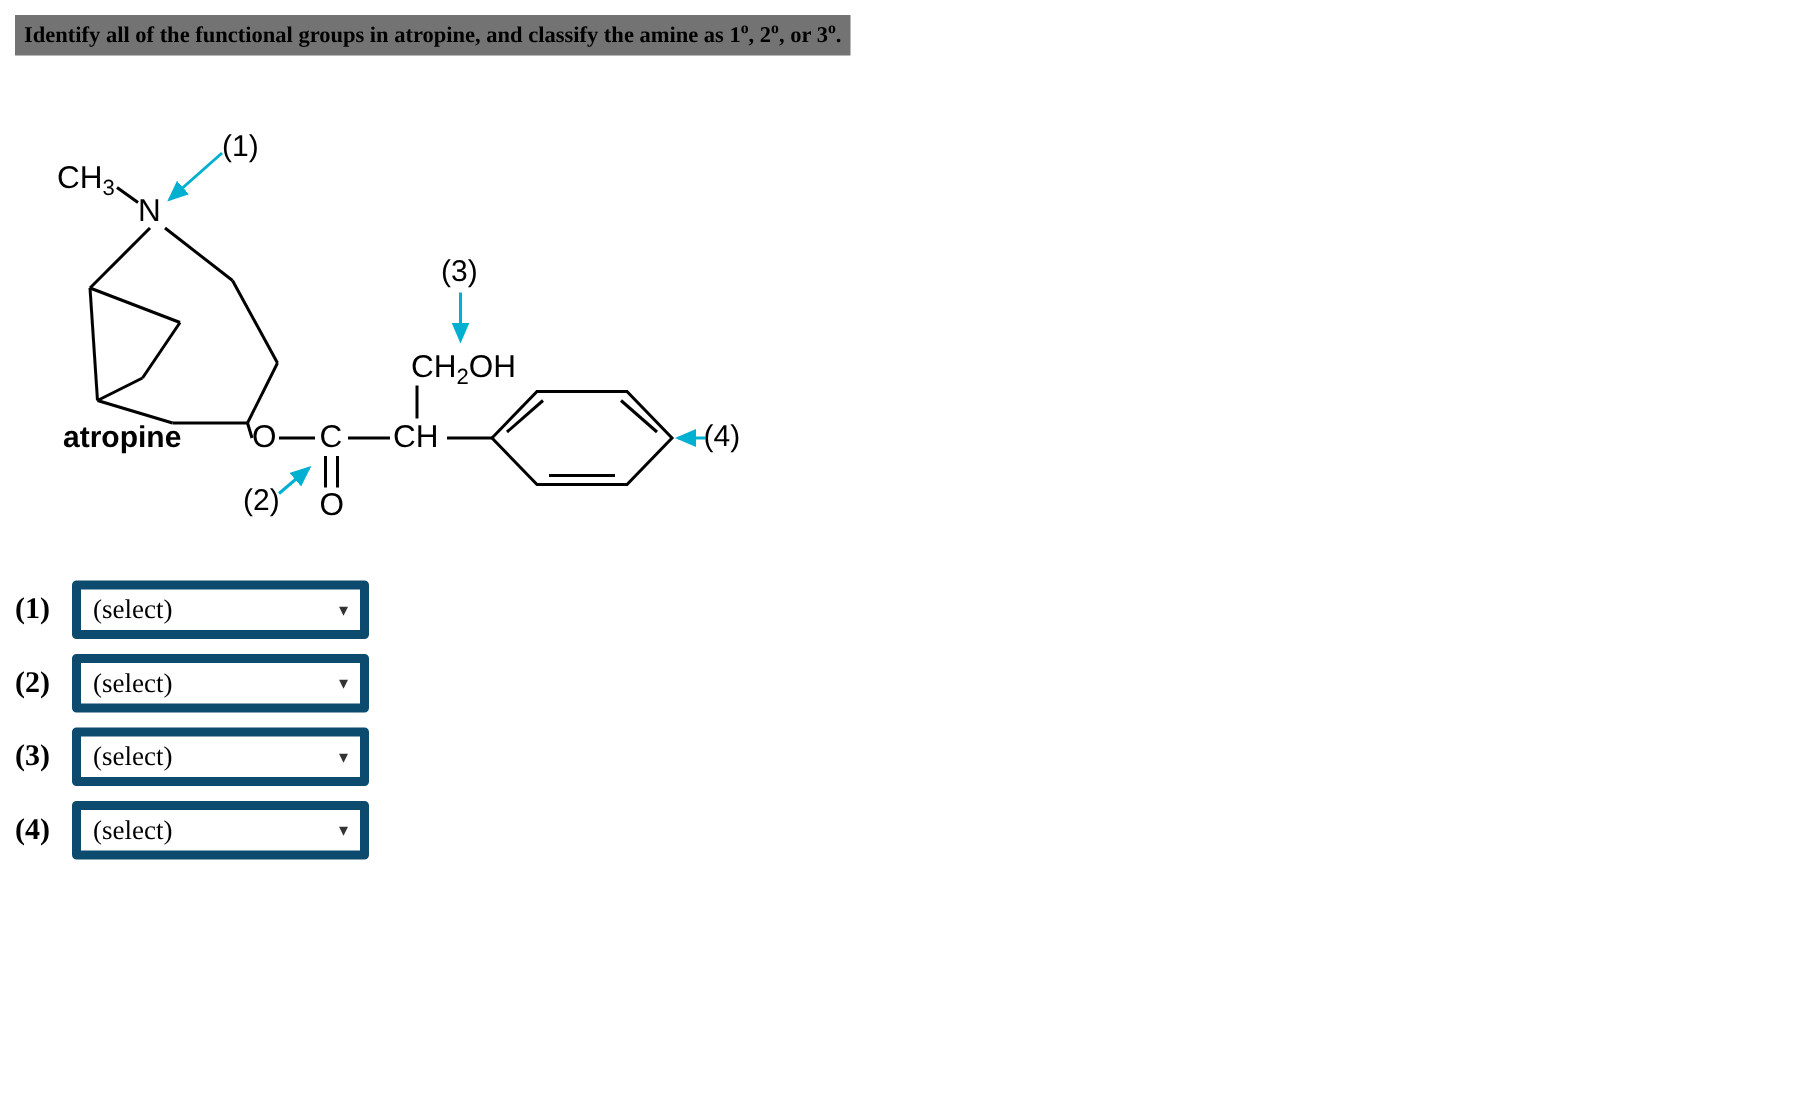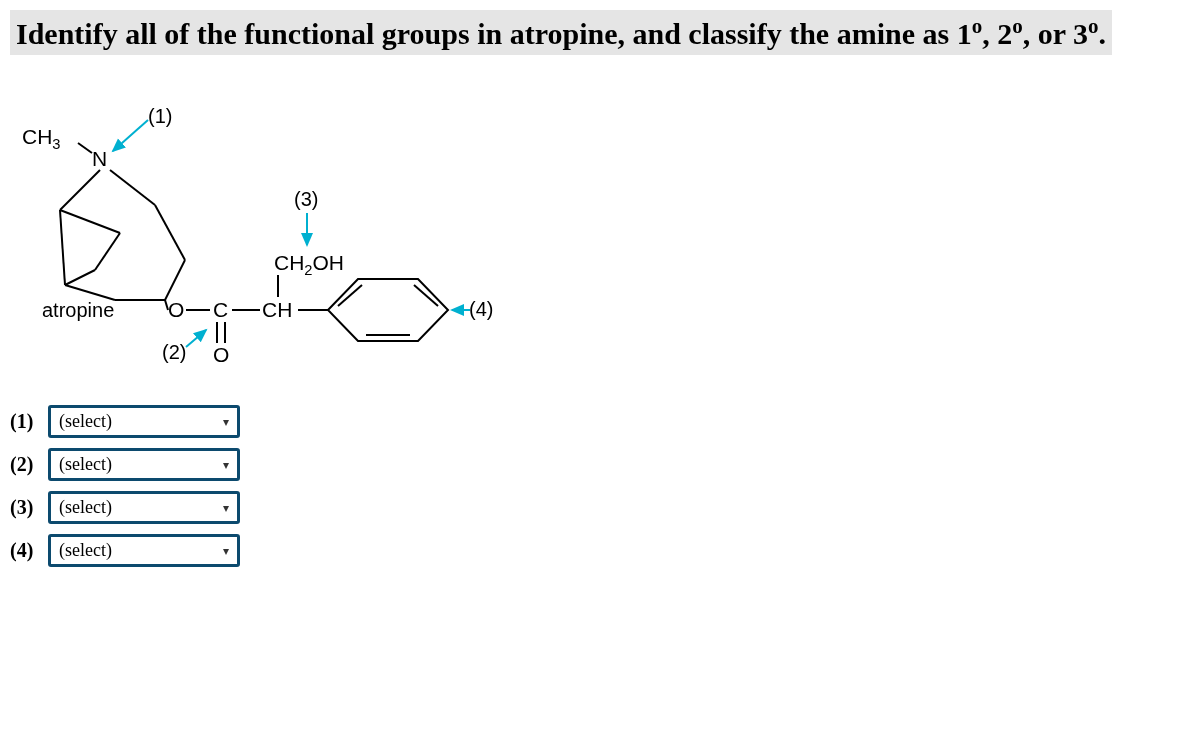--- a/index.html
+++ b/index.html
@@ -2,56 +2,57 @@
 <html><head>
   <meta charset="utf-8">
   <style>
     body {
       font-family: Georgia, 'Times New Roman', serif;
       margin: 0;
       padding: 10px;
       background: #fff;
     }
     .question-header {
-      background: #e5e5e5;
+      background: #737373;
       padding: 4px 6px;
       font-weight: bold;
-      font-size: 30px;
+      font-size: 15px;
       display: inline-block;
       margin-bottom: 20px;
     }
     .question-header sup {
       font-size: 0.7em;
     }
     .structure-area {
       position: relative;
       height: 300px;
       margin: 10px 0 20px 0;
     }
     .label-ch3 {
       position: absolute;
-      left: 12px;
+      left: 28px;
       top: 40px;
       font-family: Arial, sans-serif;
       font-size: 21px;
     }
     .label-ch3 sub { font-size: 0.7em; }
     .label-n {
       position: absolute;
       left: 82px;
       top: 62px;
       font-family: Arial, sans-serif;
       font-size: 21px;
     }
     .label-atropine {
       position: absolute;
       left: 32px;
       top: 214px;
       font-family: Arial, sans-serif;
       font-size: 20px;
+      font-weight: bold;
     }
     .num-label {
       font-family: Arial, sans-serif;
       font-size: 20px;
       position: absolute;
     }
     .formula {
       font-family: Arial, sans-serif;
       font-size: 21px;
       position: absolute;
@@ -62,21 +63,21 @@
       display: flex;
       align-items: center;
       gap: 6px;
     }
     .answer-label {
       font-weight: bold;
       font-size: 20px;
       min-width: 32px;
     }
     .select-box {
-      border: 3px solid #0c4a6e;
+      border: 6px solid #0c4a6e;
       border-radius: 3px;
       padding: 3px 28px 3px 8px;
       font-size: 18px;
       font-family: Georgia, serif;
       background: #fff;
       cursor: pointer;
       position: relative;
       min-width: 150px;
       display: inline-flex;
       align-items: center;

